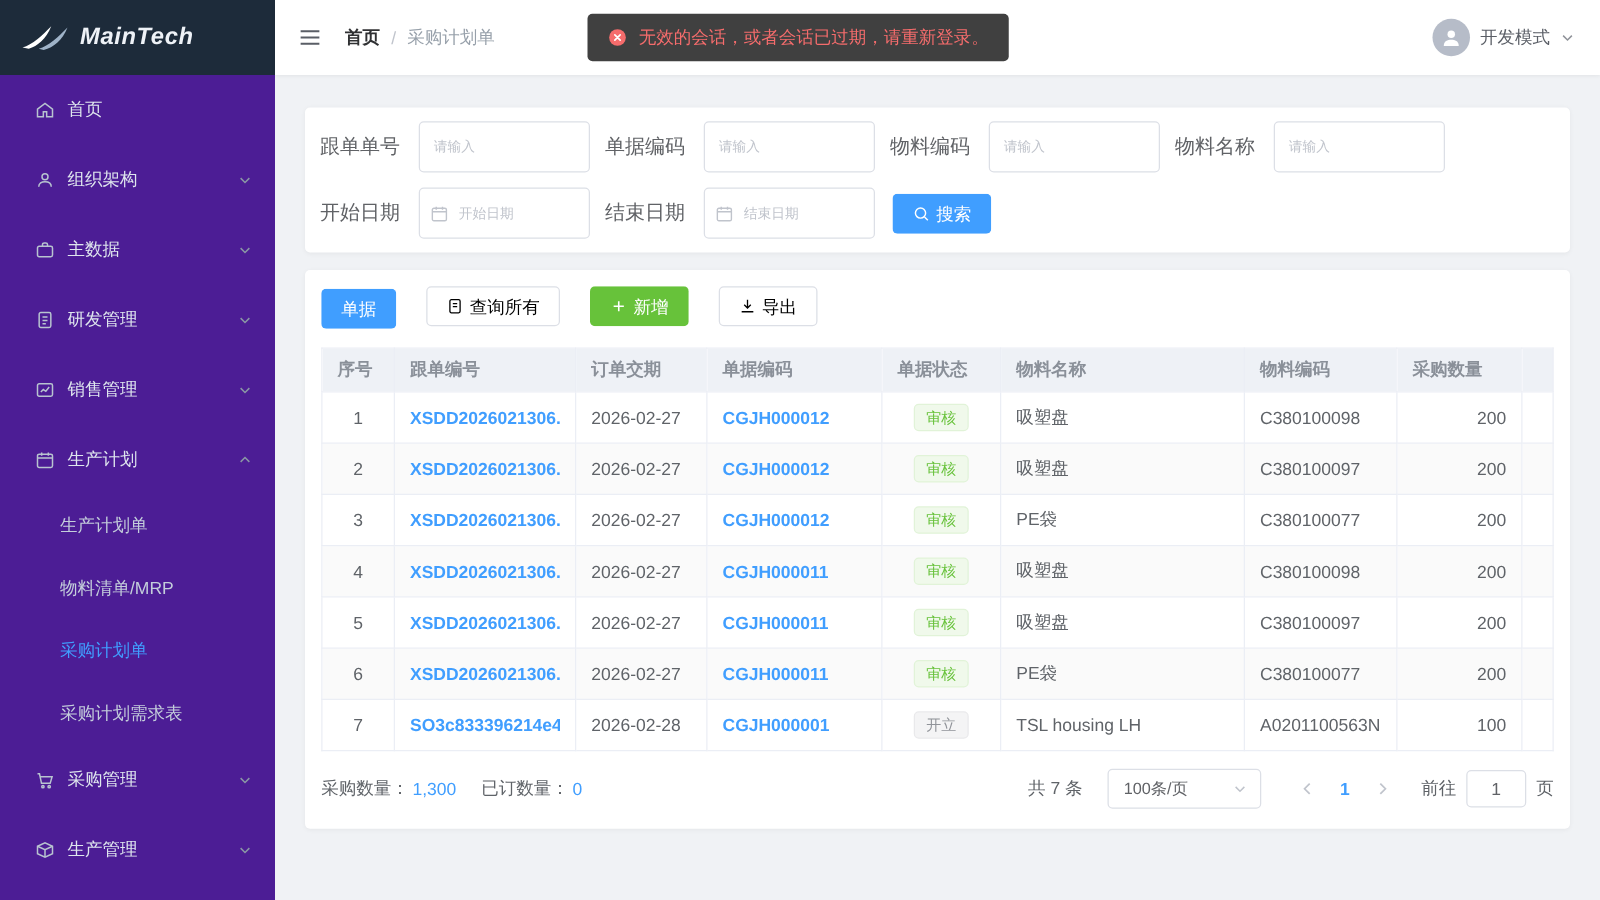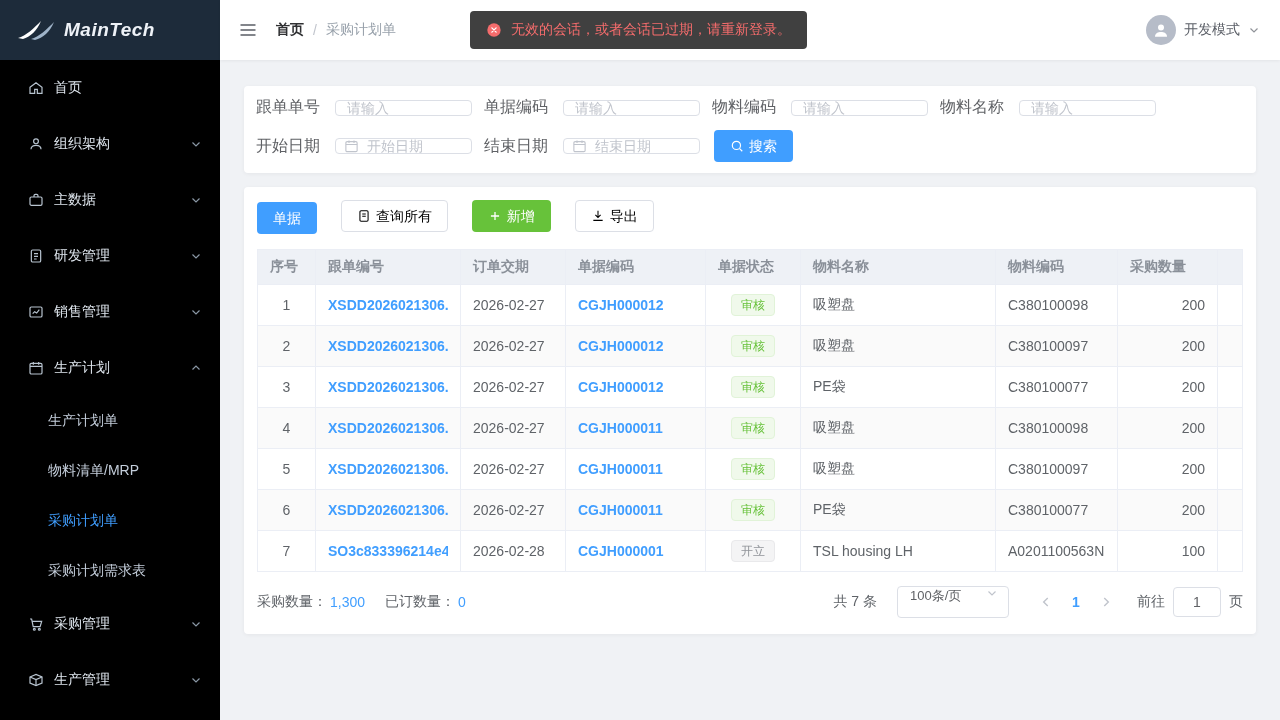--- a/index.html
+++ b/index.html
@@ -1,21 +1,21 @@
 <!DOCTYPE html>
 <html><head>
 <meta charset="utf-8">
 <style>
   * { box-sizing: border-box; margin: 0; padding: 0; }
   html,body { width:1280px; height:720px; }
   body { font-family:"Liberation Sans", sans-serif; font-size:14px; color:#606266; background:#f0f2f5; }
   .app { display:flex; width:1280px; height:720px; overflow:hidden; }
 
   
-  .sidebar { width:220px; flex-shrink:0; background:#000000; color:#dfe6ee; display:flex; flex-direction:column; }
+  .sidebar { width:220px; flex-shrink:0; background:#4c1d95; color:#dfe6ee; display:flex; flex-direction:column; }
   .logo-area { height:60px; background:#1d2b3a; display:flex; align-items:center; padding-left:16px; gap:8px; flex-shrink:0; }
   .logo-mark { width:40px; height:24px; }
   .logo-text { font-size:19px; font-weight:bold; font-style:italic; color:#eef2f7; letter-spacing:.5px; }
   .menu { flex:1; overflow:hidden; }
   .menu-item { height:56px; display:flex; align-items:center; padding:0 18px 0 28px; cursor:pointer; font-size:14px; }
   .menu-item .mi-icon { width:16px; height:16px; margin-right:10px; color:#b8c4d0; flex-shrink:0; }
   .menu-item .mi-label { flex:1; }
   .mi-chevron { width:12px; height:12px; color:#8a97a5; }
   .mi-chevron.up { transform:rotate(180deg); }
   .submenu-item { height:50px; display:flex; align-items:center; padding-left:48px; font-size:14px; color:#c4cedb; cursor:pointer; }
@@ -36,21 +36,21 @@
   .caret-down { width:12px; height:12px; color:#909399; }
 
   
   .content { flex:1; padding:26px 24px 0; overflow:hidden; }
   .card { background:#fff; border-radius:4px; box-shadow:0 1px 4px rgba(0,0,0,.05); }
   .filter-card { padding:11px 12px; }
   .filter-row { display:flex; align-items:center; }
   .filter-row + .filter-row { margin-top:12px; }
   .filter-group { display:flex; align-items:center; margin-right:12px; }
   .filter-label { font-size:16px; color:#606266; margin-right:15px; white-space:nowrap; }
-  .text-input { width:137px; height:16px; border:1px solid #dcdfe6; border-radius:4px; padding:0 11px; font-size:14px; color:#606266; outline:none; font-family:"Liberation Sans",sans-serif; }
+  .text-input { width:137px; height:41px; border:1px solid #dcdfe6; border-radius:4px; padding:0 11px; font-size:11px; color:#606266; outline:none; font-family:"Liberation Sans",sans-serif; }
   .text-input::placeholder { color:#c0c4cc; }
   .date-wrap { position:relative; }
   .date-wrap .cal-icon { position:absolute; left:9px; top:50%; transform:translateY(-50%); width:15px; height:15px; color:#c0c4cc; pointer-events:none; }
   .date-input { padding-left:31px; }
 
   .btn { height:32px; border-radius:4px; font-size:14px; display:inline-flex; align-items:center; padding:0 15px; border:1px solid transparent; cursor:pointer; font-family:"Liberation Sans",sans-serif; line-height:1; }
   .btn svg { width:14px; height:14px; margin-right:5px; }
   .btn-primary { background:#409eff; color:#fff; }
   .btn-success { background:#67c23a; color:#fff; }
   .btn-default { background:#fff; border-color:#dcdfe6; color:#000000; }
@@ -72,21 +72,21 @@
   .cell-code { word-break:break-all; line-height:20px; }
   .tag { display:inline-block; height:22px; line-height:20px; padding:0 9px; font-size:12px; border-radius:4px; }
   .tag-success { background:#f0f9eb; border:1px solid #e1f3d8; color:#67c23a; }
   .tag-info { background:#f4f4f5; border:1px solid #e9e9eb; color:#909399; }
 
   
   .table-footer { display:flex; align-items:center; margin-top:14px; font-size:14px; color:#5f6368; }
   .stat-value { color:#409eff; margin:0 20px 0 3px; }
   .pager { margin-left:auto; display:flex; align-items:center; }
   .total-text { margin-right:20px; }
-  .page-size-select { width:112px; height:32px; border:1px solid #dcdfe6; border-radius:4px; display:flex; align-items:flex-start; padding:0 10px 0 12px; color:#606266; font-size:13px; cursor:pointer; background:#fff; }
+  .page-size-select { width:123px; height:32px; border:1px solid #dcdfe6; border-radius:4px; display:flex; align-items:center; padding:0 10px 0 12px; color:#606266; font-size:13px; cursor:pointer; background:#fff; }
   .page-size-select .sel-caret { margin-left:auto; width:12px; height:12px; color:#c0c4cc; }
   .pg-arrow { width:14px; height:14px; color:#c0c4cc; cursor:pointer; }
   .pg-prev { margin-left:30px; }
   .pg-next { margin-left:14px; }
   .page-num { margin-left:14px; color:#409eff; font-weight:bold; cursor:pointer; min-width:18px; text-align:center; }
   .goto-label { margin-left:24px; }
   .goto-input { width:48px; height:30px; border:1px solid #dcdfe6; border-radius:4px; margin:0 8px; text-align:center; font-size:14px; color:#606266; outline:none; font-family:"Liberation Sans",sans-serif; }
 </style>
 </head>
 <body>

